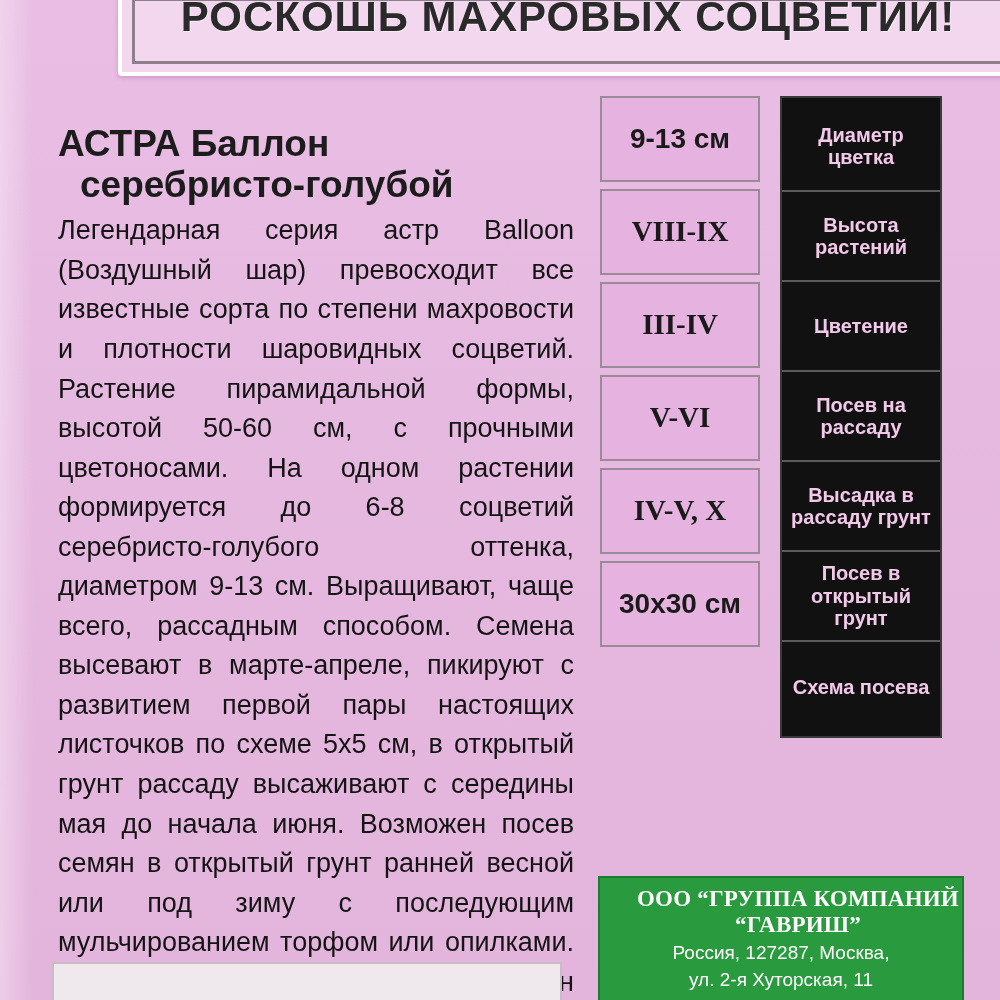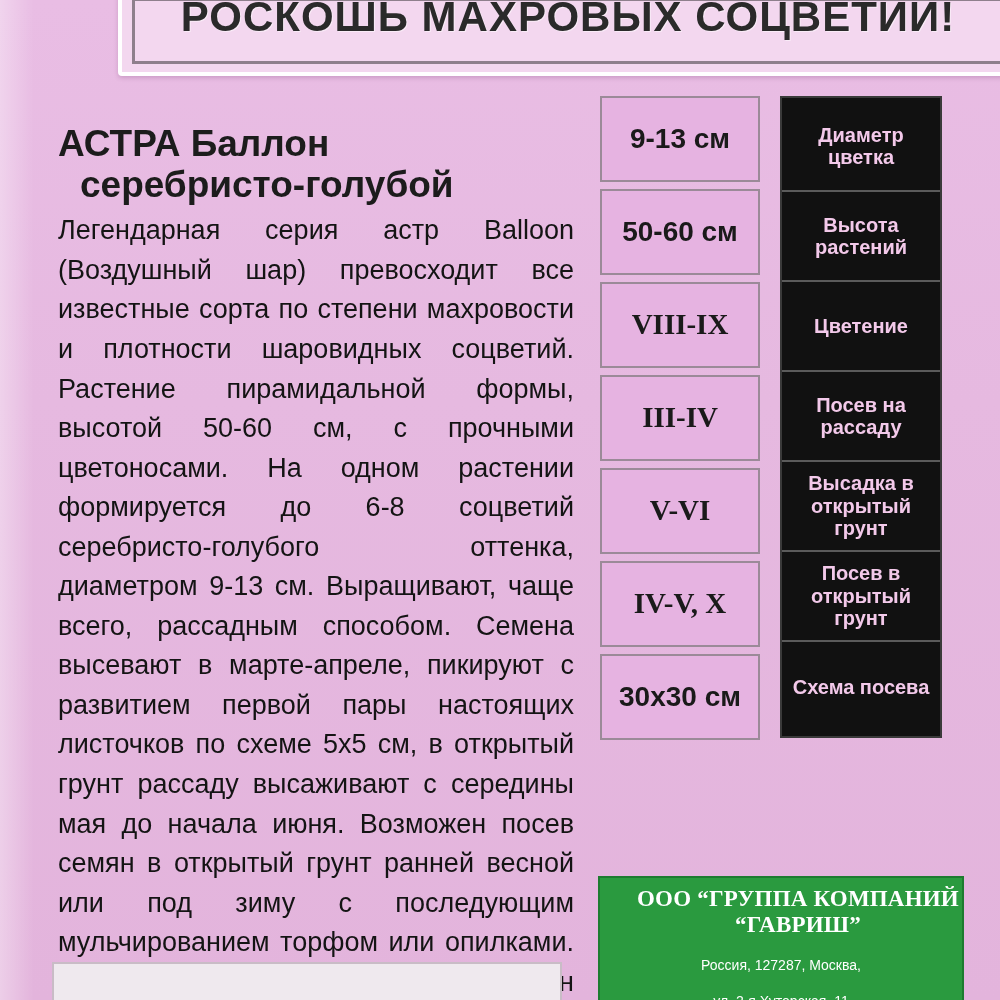--- a/index.html
+++ b/index.html
@@ -159,23 +159,23 @@
   .company-title {
     font-family: "Liberation Serif", serif;
     font-weight: bold;
     font-size: 23px;
     line-height: 1.12;
     letter-spacing: 0.2px;
     padding-left: 34px;
   }
   .company-line {
     font-family: "Liberation Sans", sans-serif;
-    font-size: 14px;
+    font-size: 19px;
     line-height: 1.3;
-    margin-top: 18px;
+    margin-top: 3px;
   }
 </style>
 </head>
 <body>
 
 <div id="page">
 
   <div class="banner-wrap">
     <div class="banner-inner">
       <div class="banner-text">РОСКОШЬ МАХРОВЫХ СОЦВЕТИЙ!</div>
@@ -189,23 +189,20 @@
     </h1>
     <p class="body-text">Легендарная серия астр Balloon (Воздушный шар) превосходит все известные сорта по степени махровости и плотности шаровидных соцветий. Растение пирамидальной формы, высотой 50-60 см, с прочными цветоносами. На одном растении формируется до 6-8 соцветий серебристо-голубого оттенка, диаметром 9-13 см. Выращивают, чаще всего, рассадным способом. Семена высевают в марте-апреле, пикируют с развитием первой пары настоящих листочков по схеме 5х5 см, в открытый грунт рассаду высаживают с середины мая до начала июня. Возможен посев семян в открытый грунт ранней весной или под зиму с последующим мульчированием торфом или опилками. Блистательные астры серии Баллон отличаются великолепными срезочными свойствами, до двух недель стоят в воде, сохраняя декоративность. Прекрасно подойдут для оформления цветников.</p>
   </div>
 
   <div class="bottom-white-box"></div>
 
   <div class="values-col">
     <div class="value-cell sans">
       <span>9-13 см</span>
     </div>
-    <div class="value-cell sans">
-      <span>50-60 см</span>
-    </div>
     <div class="value-cell">
       <span>VIII-IX</span>
     </div>
     <div class="value-cell">
       <span>III-IV</span>
     </div>
     <div class="value-cell">
       <span>V-VI</span>
     </div>
     <div class="value-cell">
@@ -214,21 +211,21 @@
     <div class="value-cell sans">
       <span>30х30 см</span>
     </div>
   </div>
 
   <div class="legend-col">
     <div class="legend-cell">Диаметр цветка</div>
     <div class="legend-cell">Высота растений</div>
     <div class="legend-cell">Цветение</div>
     <div class="legend-cell">Посев на рассаду</div>
-    <div class="legend-cell">Высадка в открытый грунт</div>
+    <div class="legend-cell">Высадка в рассаду грунт</div>
     <div class="legend-cell">Посев в открытый грунт</div>
     <div class="legend-cell">Схема посева</div>
   </div>
 
   <div class="company-box">
     <div class="company-title">ООО “ГРУППА КОМПАНИЙ</div>
     <div class="company-title">“ГАВРИШ”</div>
     <div class="company-line">Россия, 127287, Москва,</div>
     <div class="company-line">ул. 2-я Хуторская, 11</div>
     <div class="company-line">Тел./Факс: (499) 760-80-30</div>

